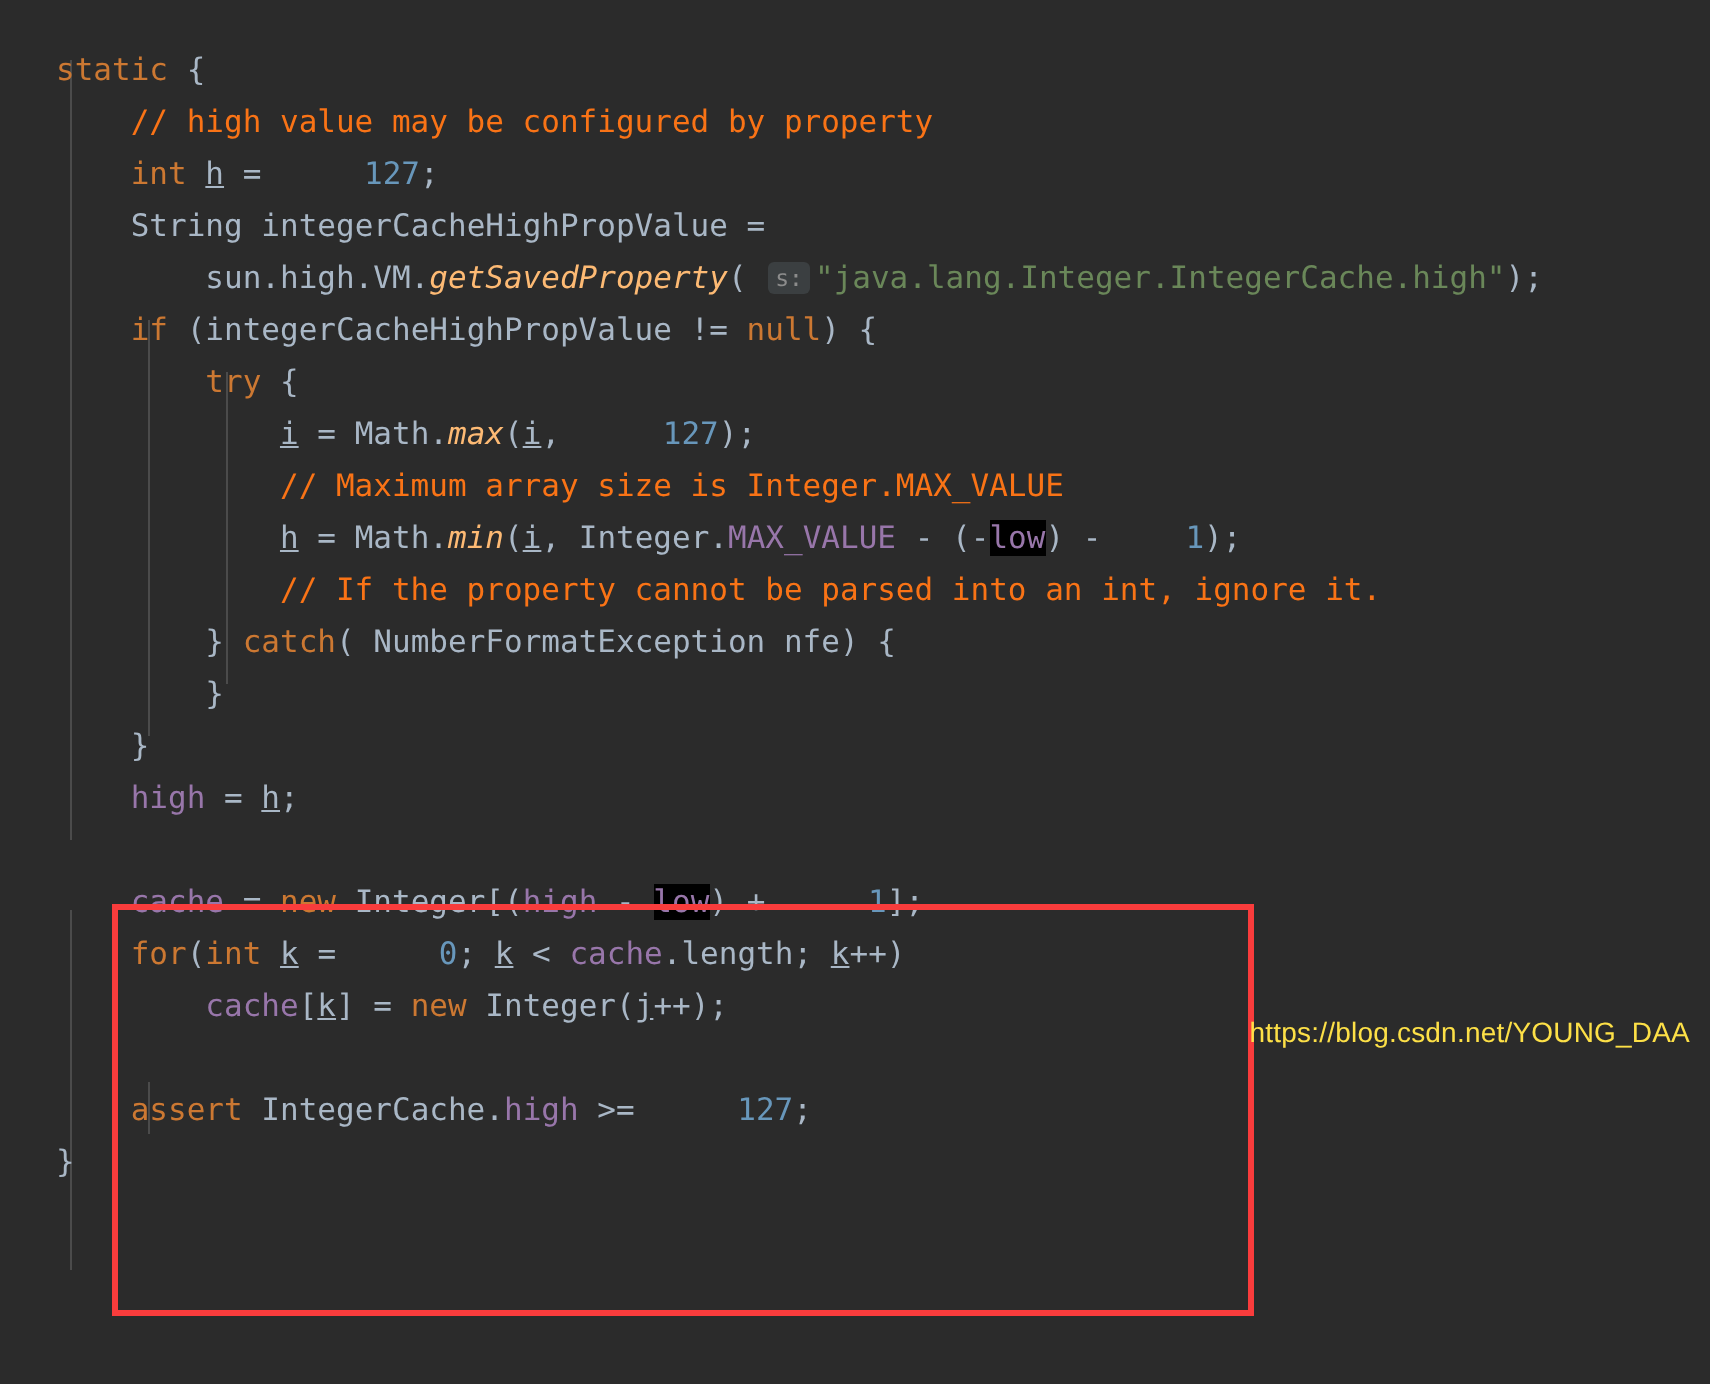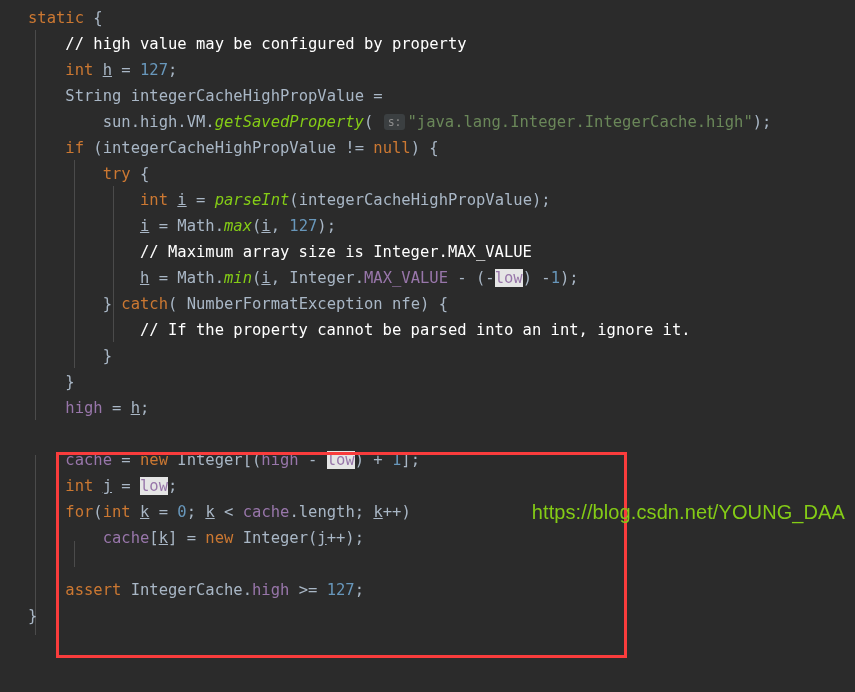--- a/index.html
+++ b/index.html
@@ -13,21 +13,21 @@
     overflow: hidden;
     font-family: "DejaVu Sans Mono", "Liberation Mono", monospace;
   }
 
   #editor {
     position: relative;
     width: 855px;
     height: 528px;
     background: #2b2b2b;
     box-sizing: border-box;
-    padding-top: 5px;
+    padding-top: 22px;
   }
 
   
   .line {
     position: relative;
     height: 26px;
     line-height: 26px;
     font-size: 15.5px;
     white-space: pre;
     color: #a9b7c6;
@@ -44,28 +44,28 @@
     pointer-events: none;
   }
   .guide {
     position: absolute;
     width: 1px;
     background: #4b4b4b;
   }
 
   
   .kw       { color: #cc7832; }              
-  .num      { color: #6897bb; }              
+  .num      { color: #6897bb; margin-left: 42px; }              
   .str      { color: #6a8759; }              
-  .cmt      { color: #ffffff; }              
+  .cmt      { color: #f97316; }              
   .id       { color: #a9b7c6; }              
   .field    { color: #9876aa; }   
-  .method   { color: #84cc16; font-style: italic; }   
+  .method   { color: #fdba74; font-style: italic; }   
   .localvar { color: #a9b7c6; text-decoration: underline; }  
-  .hl       { background: #e5e5e5; }          
+  .hl       { background: #000000; }          
   .punc     { color: #a9b7c6; }
 
   
   .hint {
     background: #3b3f41;
     color: #8c8c8c;
     border-radius: 3px;
     font-size: 11.5px;
     padding: 1px 4px 1px 4px;
     margin: 0 2px 0 1px;
@@ -84,22 +84,22 @@
     box-sizing: border-box;
     pointer-events: none;
   }
 
   
   #watermark {
     position: absolute;
     right: 10px;
     bottom: 4px;
     font-family: "Liberation Sans", sans-serif;
-    font-size: 20px;
-    color: #84cc16;
+    font-size: 14px;
+    color: #fde047;
     letter-spacing: 0.1px;
   }
 </style>
 </head>
 <body>
 
 <div id="editor">
 
   <div class="guides">
     <div class="guide" style="left:35px;  top:30px;  height:390px;"></div>
@@ -116,43 +116,41 @@
   <div class="line">    <span class="kw">int</span> <span class="localvar">h</span><span class="punc"> = </span><span class="num">127</span><span class="punc">;</span></div>
 
   <div class="line">    <span class="id">String</span> <span class="id">integerCacheHighPropValue</span><span class="punc"> =</span></div>
 
   <div class="line">        <span class="id">sun.high.VM.</span><span class="method">getSavedProperty</span><span class="punc">( </span><span class="hint">s:</span><span class="str">"java.lang.Integer.IntegerCache.high"</span><span class="punc">);</span></div>
 
   <div class="line">    <span class="kw">if</span><span class="punc"> (</span><span class="id">integerCacheHighPropValue</span><span class="punc"> != </span><span class="kw">null</span><span class="punc">) {</span></div>
 
   <div class="line">        <span class="kw">try</span><span class="punc"> {</span></div>
 
-  <div class="line">            <span class="kw">int</span> <span class="localvar">i</span><span class="punc"> = </span><span class="method">parseInt</span><span class="punc">(</span><span class="id">integerCacheHighPropValue</span><span class="punc">);</span></div>
 
   <div class="line">            <span class="localvar">i</span><span class="punc"> = </span><span class="id">Math.</span><span class="method">max</span><span class="punc">(</span><span class="localvar">i</span><span class="punc">, </span><span class="num">127</span><span class="punc">);</span></div>
 
   <div class="line">            <span class="cmt">// Maximum array size is Integer.MAX_VALUE</span></div>
 
   <div class="line">            <span class="localvar">h</span><span class="punc"> = </span><span class="id">Math.</span><span class="method">min</span><span class="punc">(</span><span class="localvar">i</span><span class="punc">, </span><span class="id">Integer.</span><span class="field">MAX_VALUE</span><span class="punc"> - (-</span><span class="field hl">low</span><span class="punc">) -</span><span class="num">1</span><span class="punc">);</span></div>
 
+  <div class="line">            <span class="cmt">// If the property cannot be parsed into an int, ignore it.</span></div>
+
   <div class="line">        <span class="punc">} </span><span class="kw">catch</span><span class="punc">( </span><span class="id">NumberFormatException</span><span class="id"> nfe</span><span class="punc">) {</span></div>
-
-  <div class="line">            <span class="cmt">// If the property cannot be parsed into an int, ignore it.</span></div>
 
   <div class="line">        <span class="punc">}</span></div>
 
   <div class="line">    <span class="punc">}</span></div>
 
   <div class="line">    <span class="field">high</span><span class="punc"> = </span><span class="localvar">h</span><span class="punc">;</span></div>
 
   <div class="line"> </div>
 
   <div class="line">    <span class="field">cache</span><span class="punc"> = </span><span class="kw">new</span><span class="id"> Integer[(</span><span class="field">high</span><span class="punc"> - </span><span class="field hl">low</span><span class="punc">) + </span><span class="num">1</span><span class="punc">];</span></div>
 
-  <div class="line">    <span class="kw">int</span> <span class="localvar">j</span><span class="punc"> = </span><span class="field hl">low</span><span class="punc">;</span></div>
 
   <div class="line">    <span class="kw">for</span><span class="punc">(</span><span class="kw">int</span> <span class="localvar">k</span><span class="punc"> = </span><span class="num">0</span><span class="punc">; </span><span class="localvar">k</span><span class="punc"> &lt; </span><span class="field">cache</span><span class="id">.length; </span><span class="localvar">k</span><span class="punc">++)</span></div>
 
   <div class="line">        <span class="field">cache</span><span class="punc">[</span><span class="localvar">k</span><span class="punc">] = </span><span class="kw">new</span><span class="id"> Integer(</span><span class="localvar">j</span><span class="punc">++);</span></div>
 
   <div class="line"> </div>
 
 
   <div class="line">    <span class="kw">assert</span><span class="id"> IntegerCache.</span><span class="field">high</span><span class="punc"> &gt;= </span><span class="num">127</span><span class="punc">;</span></div>
 

